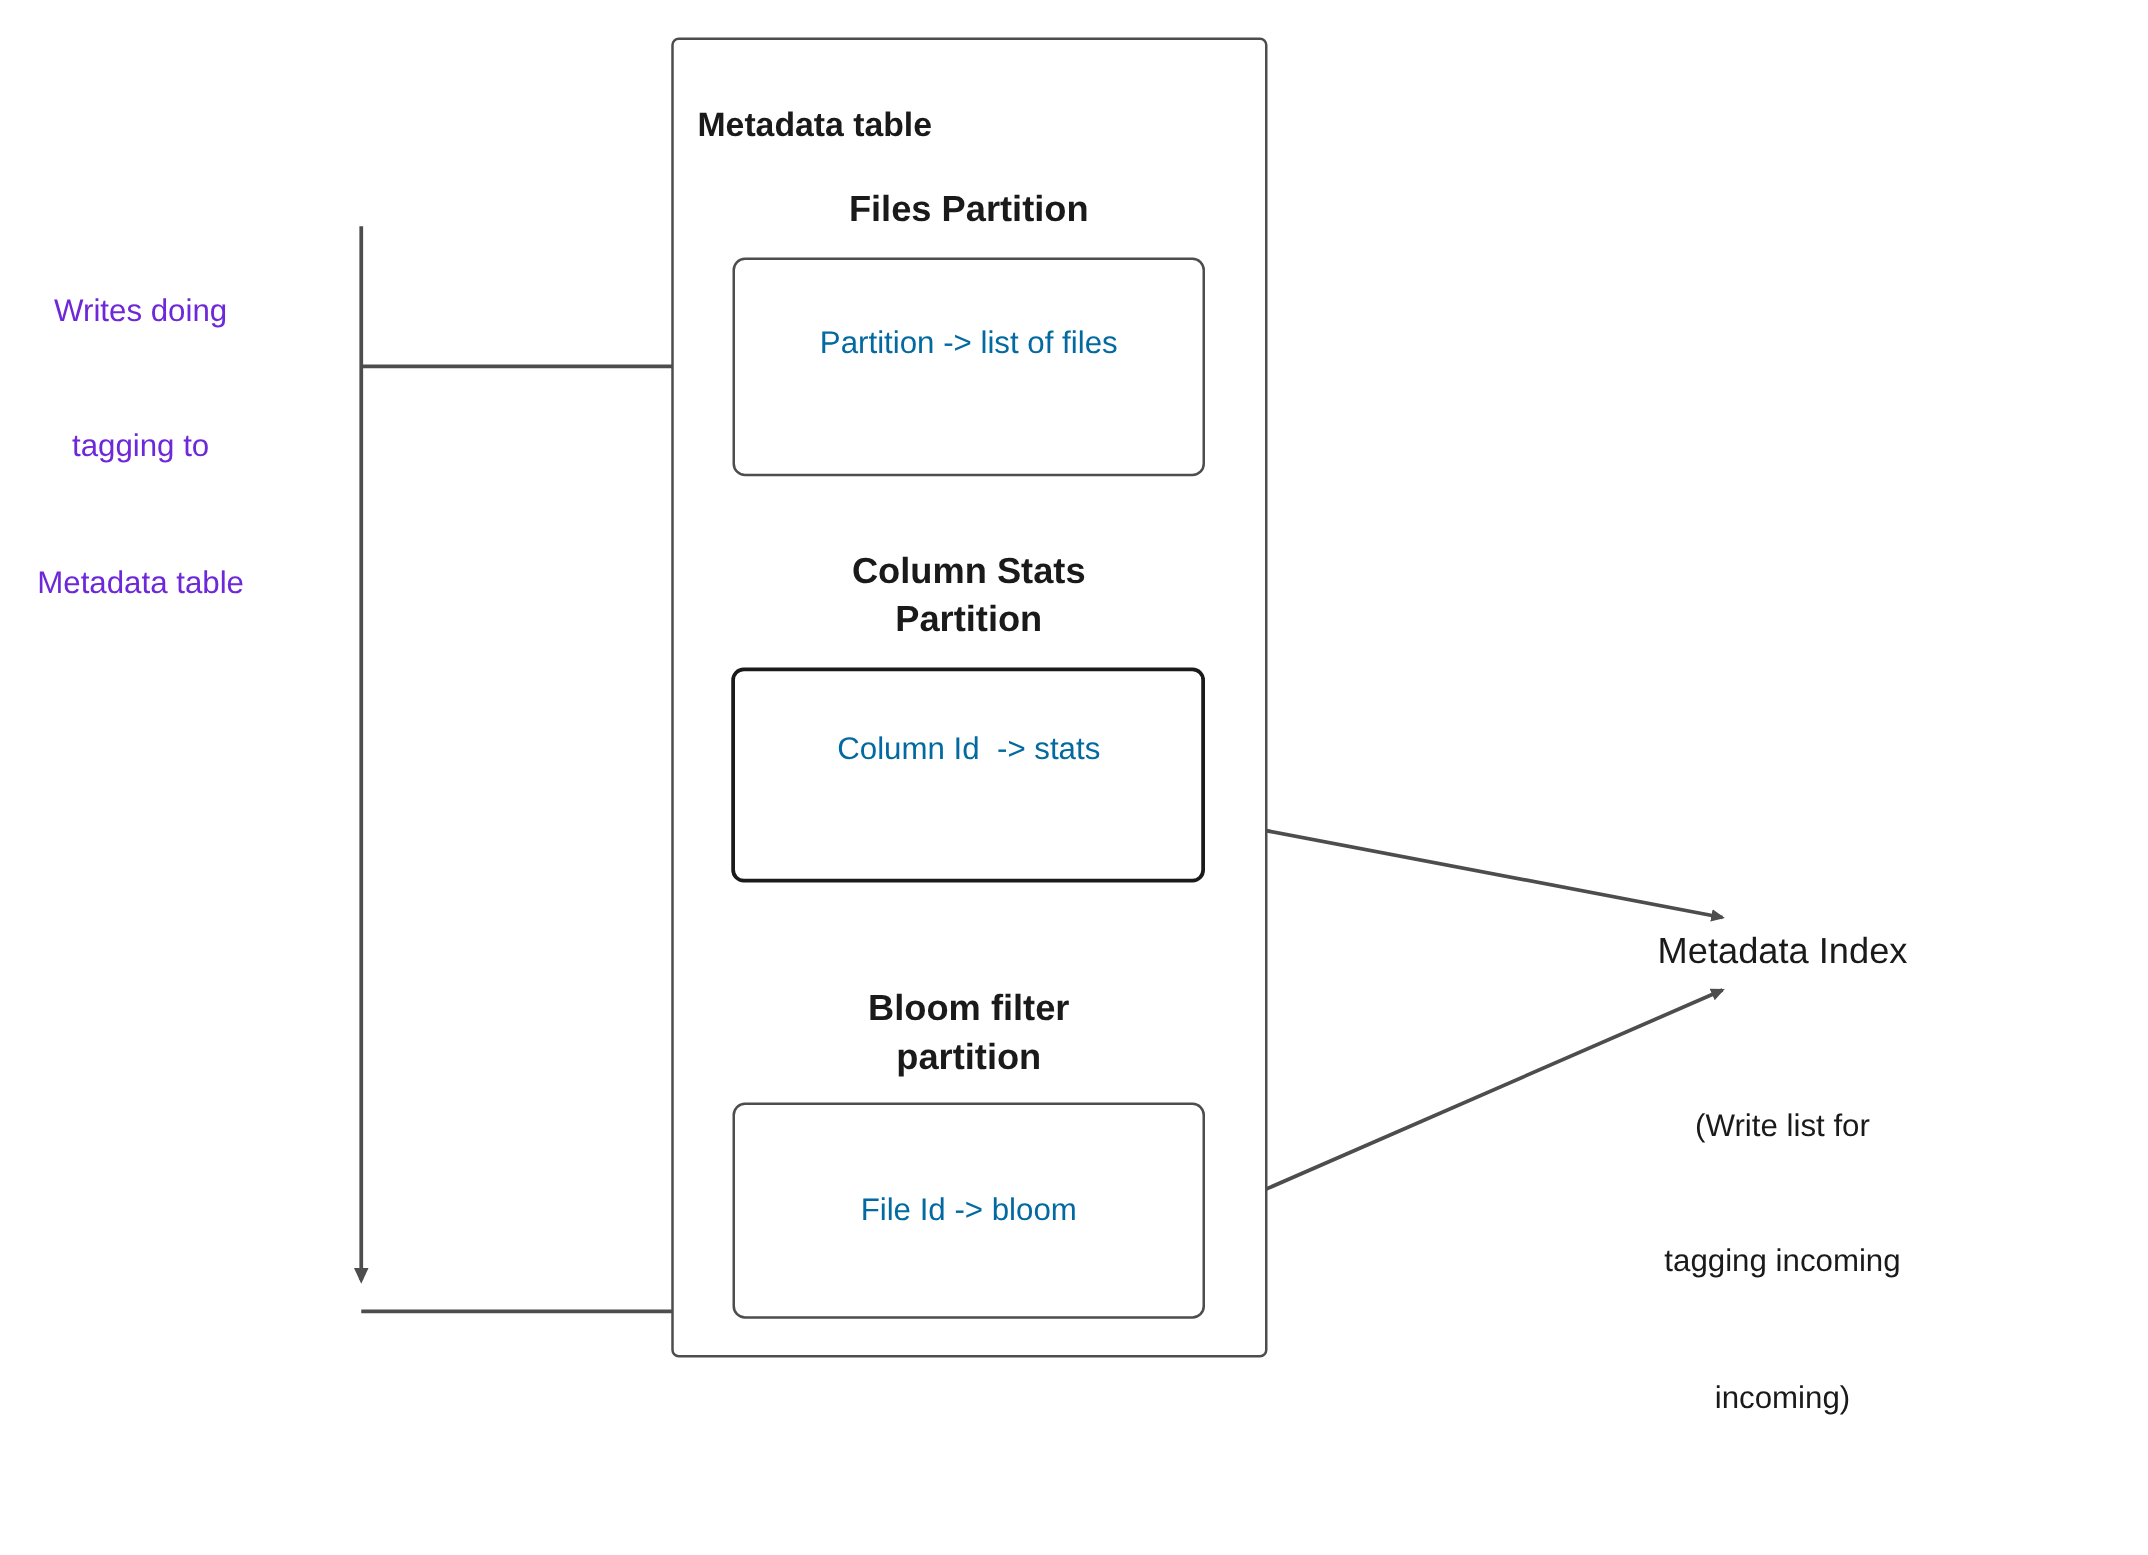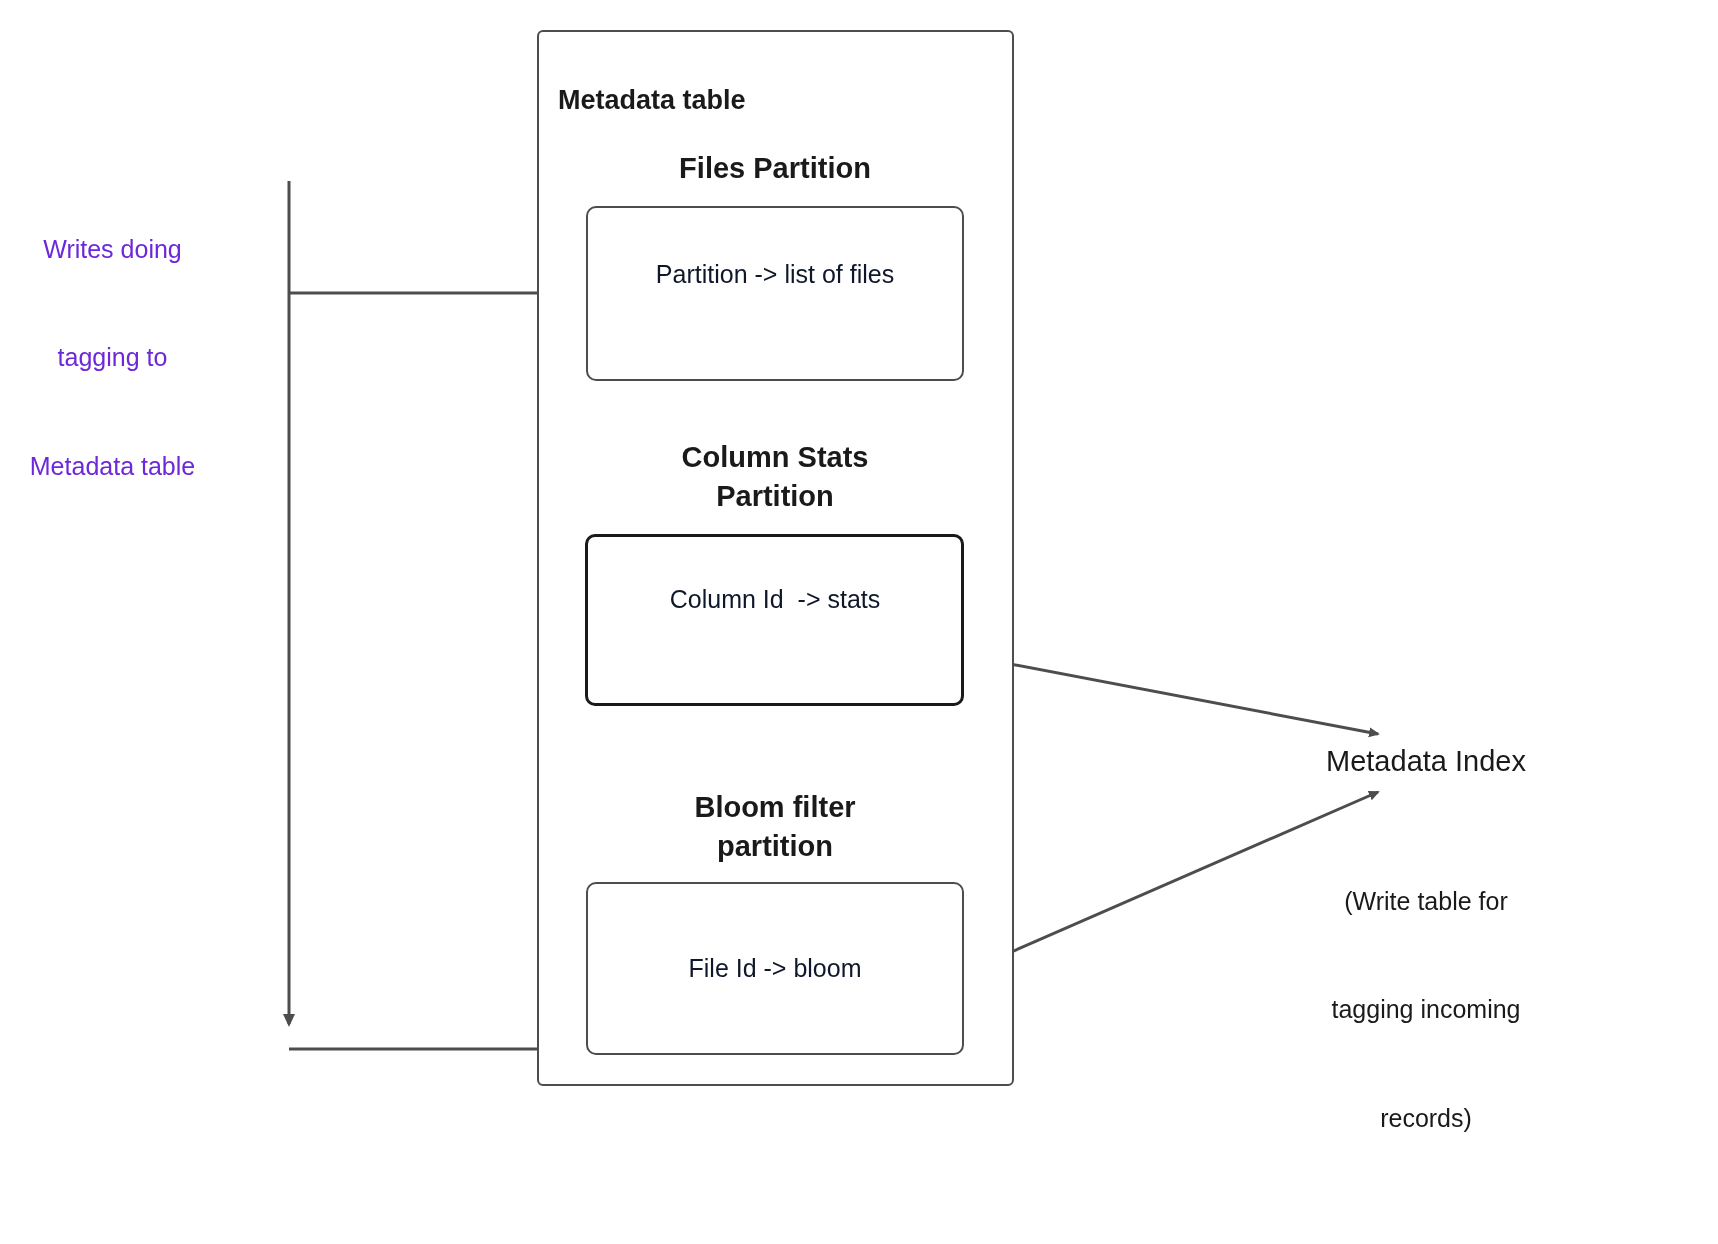--- a/index.html
+++ b/index.html
@@ -54,21 +54,21 @@
     font-size: 29px;
     color: #1a1a1a;
   }
   .title-bold {
     font-weight: bold;
     font-size: 27px;
     color: #1a1a1a;
   }
   .body-text {
     font-size: 25px;
-    color: #0f172a;
+    color: #0369a1;
   }
   .side-text {
     font-size: 25px;
     color: #6d28d9;
     text-align: center;
     line-height: 1.45;
   }
   .index-title {
     font-weight: normal;
     font-size: 29px;
@@ -144,18 +144,18 @@
   <div class="lbl heading-bold lbl-center" style="left:586px; top:788px; width:378px;">Bloom filter</div>
   <div class="lbl heading-bold lbl-center" style="left:586px; top:827px; width:378px;">partition</div>
 
   <div class="box" style="left:586px; top:882px; width:378px; height:173px;"></div>
 
   <div class="lbl body-text lbl-center" style="left:586px; top:952px; width:378px;">File Id -&gt; bloom</div>
 
   <div class="lbl index-title" style="left:1290px; top:742px; width:272px;">Metadata Index</div>
 
   <div class="lbl index-sub" style="left:1292px; top:810px; width:268px;">
-    <div>(Write table for</div>
+    <div>(Write list for</div>
     <div>tagging incoming</div>
-    <div>records)</div>
+    <div>incoming)</div>
   </div>
 
 </div>
 
 </body></html>

